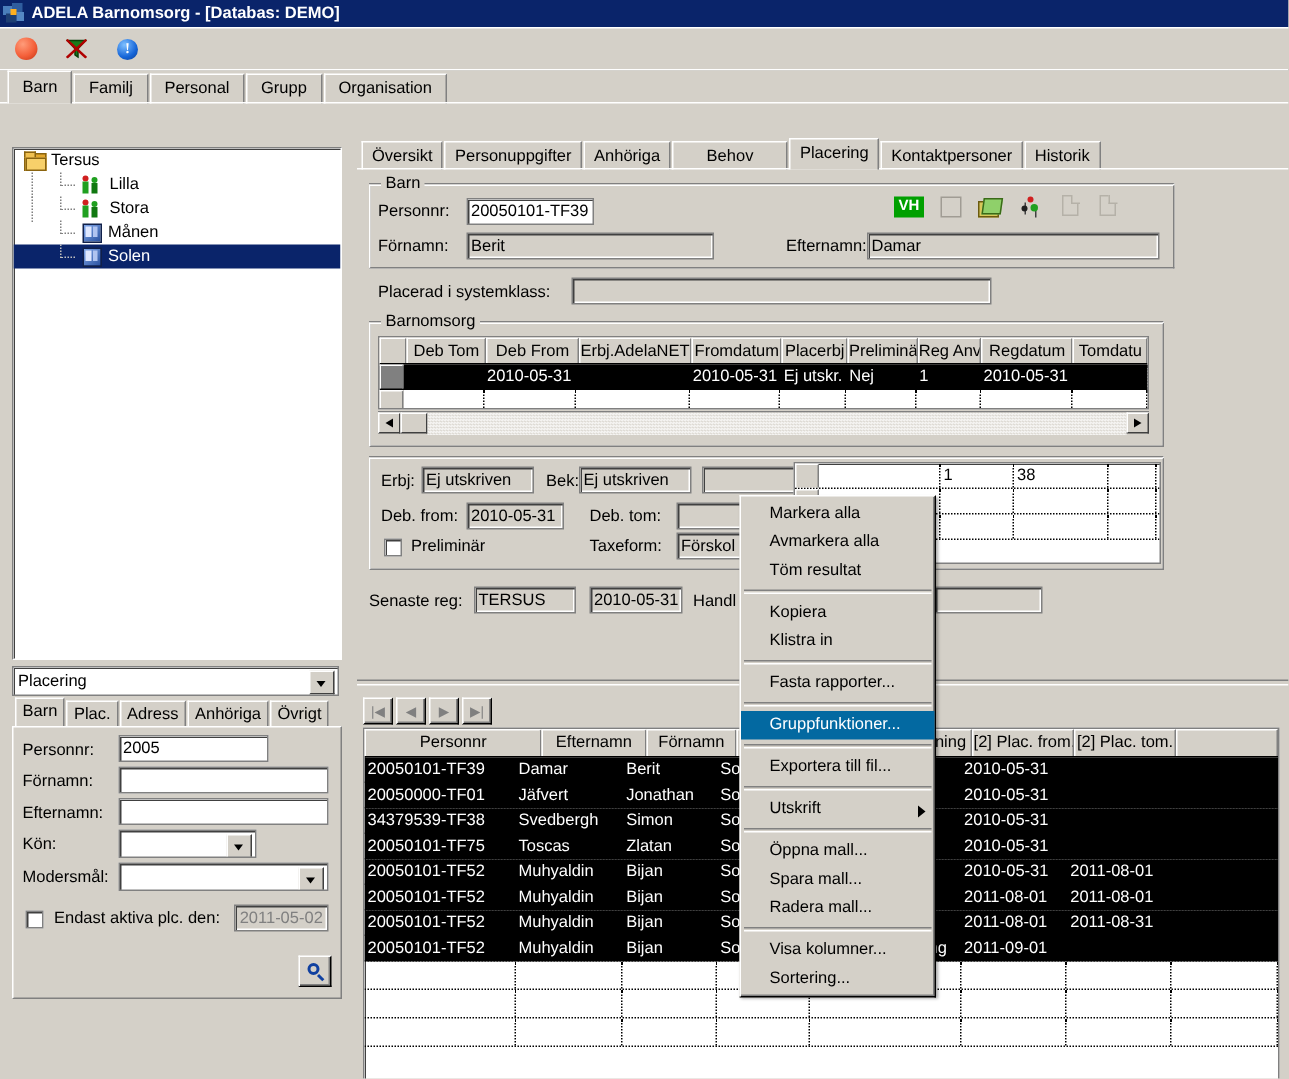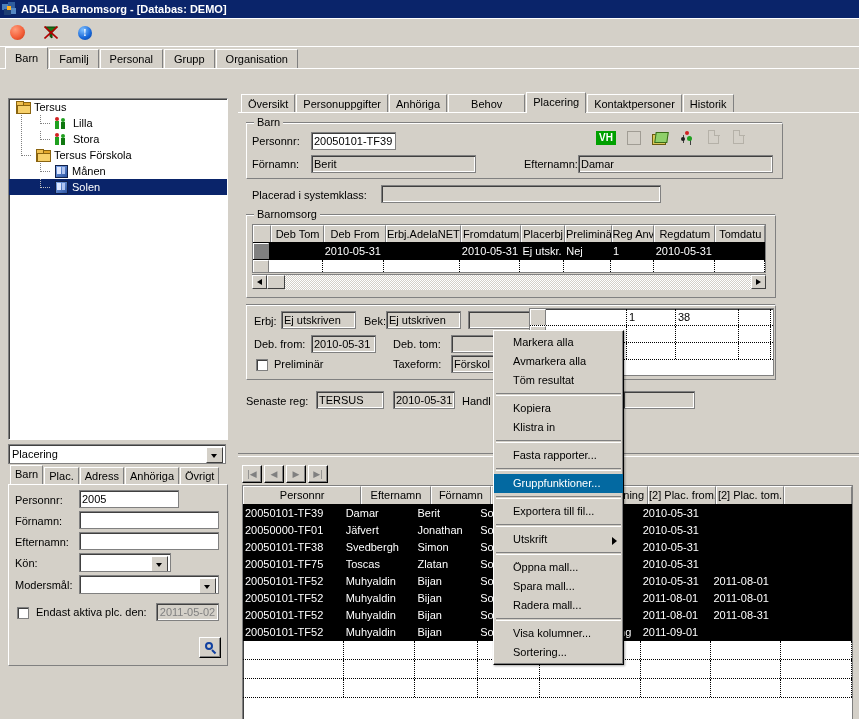--- a/index.html
+++ b/index.html
@@ -269,29 +269,20 @@
           <span style="position:absolute;left:31px;top:0;width:9px;height:8px;border-left:1px dotted #808080;border-bottom:1px dotted #808080"></span>
           <span class="ic-people">
               <i class="h1"></i>
               <i class="b1"></i>
               <i class="h2"></i>
               <i class="b2"></i>
             </span>
           <span class="lbl">Stora</span>
         </div>
 
-        <div class="tnode" style="padding-left:26px">
-          <span style="position:absolute;left:12px;top:0;width:9px;height:8px;border-left:1px dotted #808080;border-bottom:1px dotted #808080"></span>
-          <span class="ic-folder">
-              <i class="bk"></i>
-              <i class="tab"></i>
-              <i class="fr"></i>
-            </span>
-          <span class="lbl">Tersus Förskola</span>
-        </div>
 
         <div class="tnode" style="padding-left:44px">
           <span style="position:absolute;left:31px;top:0;width:9px;height:8px;border-left:1px dotted #808080;border-bottom:1px dotted #808080"></span>
           <span class="ic-cube">
               <i class="c1"></i>
               <i class="c2"></i>
               <i class="c3"></i>
             </span>
           <span class="lbl">Månen</span>
         </div>
@@ -552,21 +543,21 @@
           <div class="gc" style="width:101px">20050000-TF01</div>
           <div class="gc" style="width:72px">Jäfvert</div>
           <div class="gc" style="width:63px">Jonathan</div>
           <div class="gc" style="width:62px">Solen</div>
           <div class="gc" style="width:101px"></div>
           <div class="gc" style="width:71px">2010-05-31</div>
           <div class="gc" style="width:70px"></div>
           <div class="gc" style="width:71px"></div>
         </div>
         <div class="grow sel">
-          <div class="gc" style="width:101px">20050101-TF38</div>
+          <div class="gc" style="width:101px">34379539-TF38</div>
           <div class="gc" style="width:72px">Svedbergh</div>
           <div class="gc" style="width:63px">Simon</div>
           <div class="gc" style="width:62px">Solen</div>
           <div class="gc" style="width:101px"></div>
           <div class="gc" style="width:71px">2010-05-31</div>
           <div class="gc" style="width:70px"></div>
           <div class="gc" style="width:71px"></div>
         </div>
         <div class="grow sel">
           <div class="gc" style="width:101px">20050101-TF75</div>

